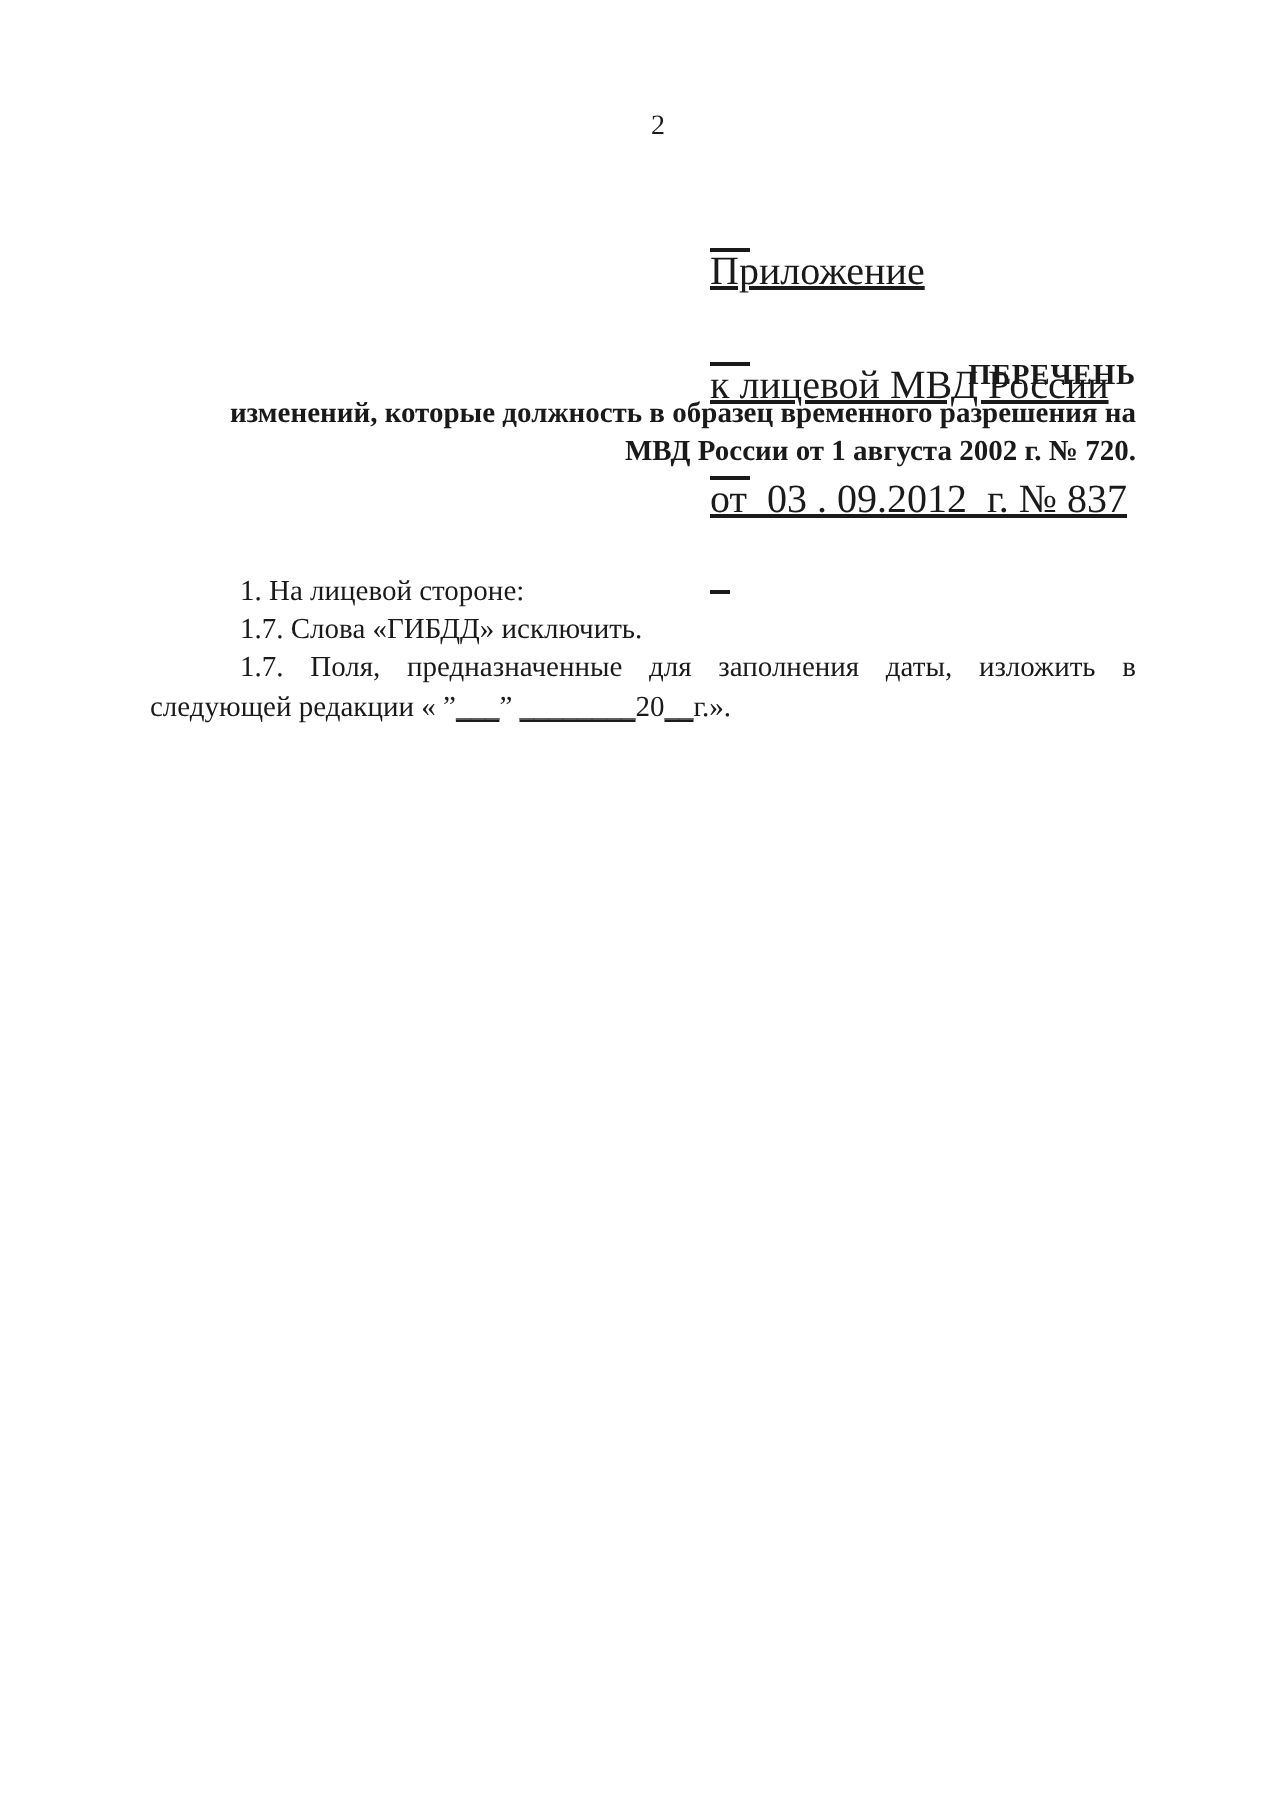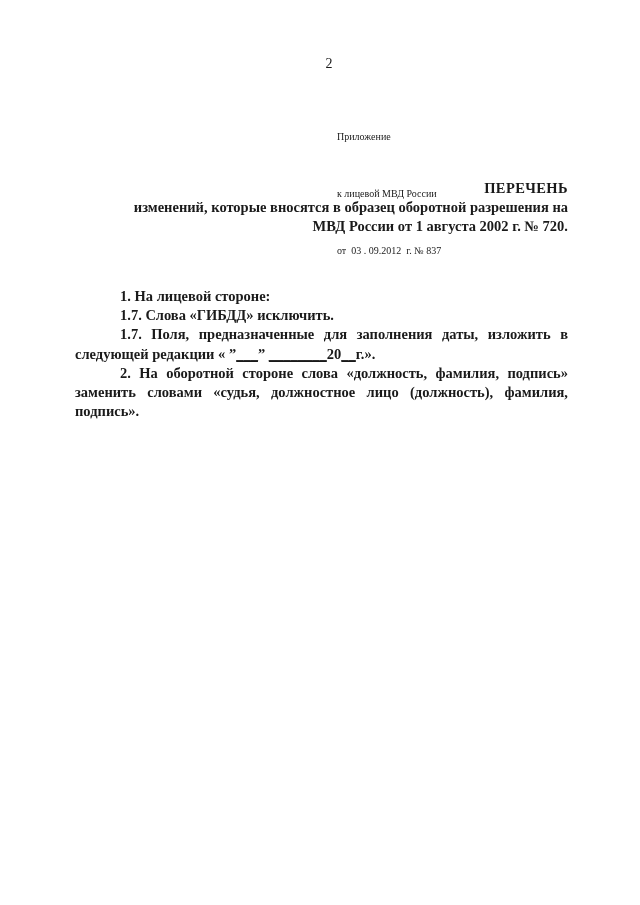--- a/index.html
+++ b/index.html
@@ -31,24 +31,25 @@
     padding-left: 18px;
     box-sizing: border-box;
     font-size: 14px;
     line-height: 18px;
   }
 
   
   .appendix-block {
     position: absolute;
     top: 89px;
-    left: 337px;
-    font-size: 10px;
+    left: 355px;
+    font-size: 20px;
     line-height: 19px;
     white-space: pre;
+    text-decoration: underline;
   }
   .appendix-block .ln { display: block; }
 
   
   .doc-title {
     position: absolute;
     top: 179px;
     left: 75px;
     width: 493px;
     text-align: right;
@@ -66,21 +67,20 @@
     left: 75px;
     width: 493px;
     font-size: 14.5px;
     line-height: 19.2px;
   }
   .body-text p {
     margin: 0;
     text-indent: 45px;
     text-align: justify;
     text-justify: inter-word;
-    font-weight: bold;
   }
   .body-text p.no-justify {
     text-align: left;
   }
   .blank-field {
     text-decoration: underline;
     text-decoration-thickness: 1px;
     text-underline-offset: 2px;
   }
 </style>
@@ -92,29 +92,28 @@
   <div class="page-number">2</div>
 
   <div class="appendix-block">
     <span class="ln">Приложение</span>
     <span class="ln">к лицевой МВД России</span>
     <span class="ln">от  03 . 09.2012  г. № 837</span>
   </div>
 
   <div class="doc-title">
     <span class="ln heading">ПЕРЕЧЕНЬ</span>
-    <span class="ln">изменений, которые вносятся в образец оборотной разрешения на</span>
+    <span class="ln">изменений, которые должность в образец временного разрешения на</span>
     <span class="ln">МВД России от 1 августа 2002 г. № 720.</span>
   </div>
 
   <div class="body-text">
 
     <p class="no-justify">1. На лицевой стороне:</p>
 
     <p class="no-justify">1.7. Слова «ГИБДД» исключить.</p>
 
     <p><span>1.7. Поля, предназначенные для заполнения даты, изложить в следующей редакции « ”</span><span class="blank-field">___</span><span>”</span> <span class="blank-field">________</span><span>20</span><span class="blank-field">__</span><span>г.».</span></p>
 
-    <p>2. На оборотной стороне слова «должность, фамилия, подпись» заменить словами «судья, должностное лицо (должность), фамилия, подпись».</p>
 
   </div>
 
 </div>
 
 </body></html>

